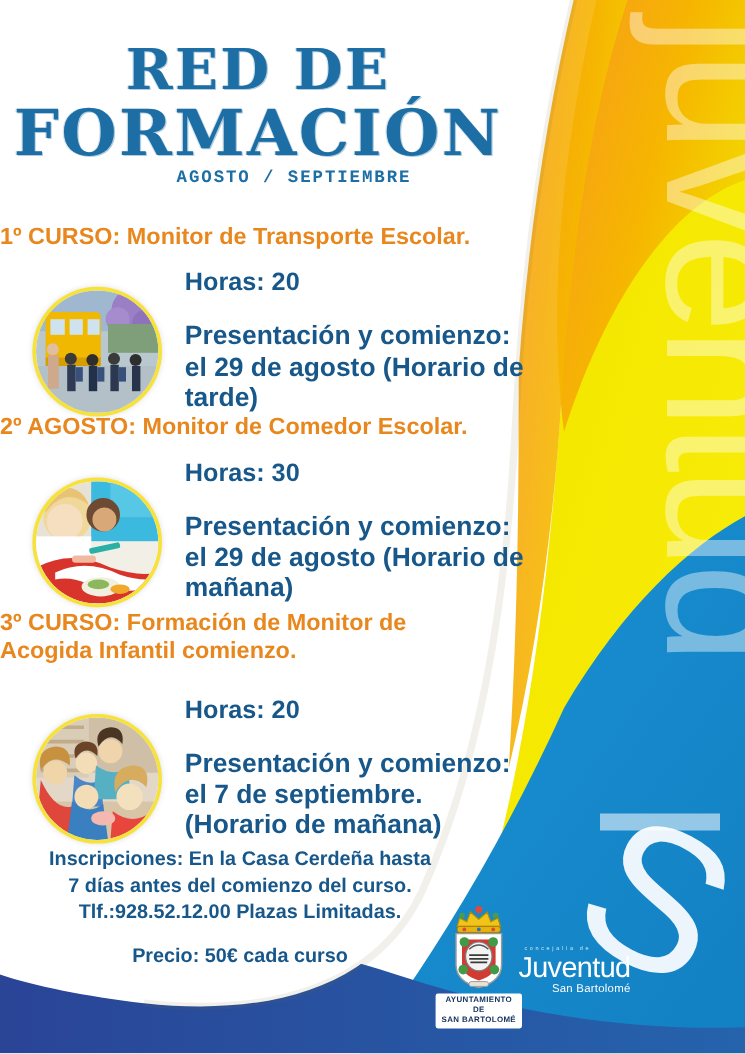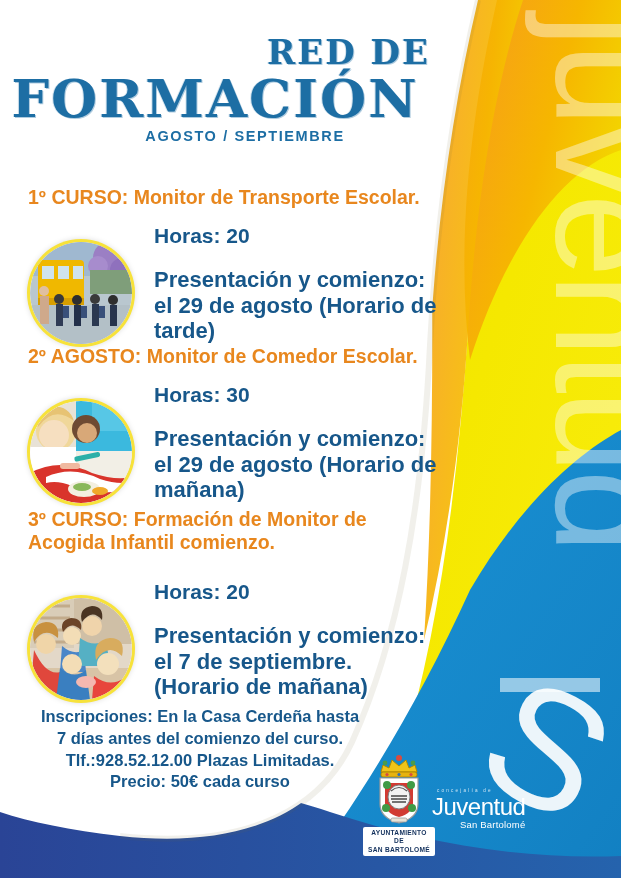--- a/index.html
+++ b/index.html
@@ -32,40 +32,39 @@
     text-align:center;
   }
   .title-line {
     font-family:"DejaVu Serif", serif;
     font-weight:bold;
     color:#1d6ea4;
     letter-spacing:2px;
     line-height:0.98;
     text-shadow:1px 1px 0 rgba(29,110,164,.35), -1px 0 0 rgba(29,110,164,.2);
   }
-  .title-l1 { font-size:34px;text-align:right; }
+  .title-l1 { font-size:47px; }
   .title-l2 { font-size:53px; margin-top:4px; }
   .title-sub {
-    font-family:Liberation Sans, sans-serif;
+    font-family:Liberation Mono, monospace;
     font-weight:bold;
     font-size:14.5px;
     letter-spacing:1.6px;
     color:#1d6ea4;
     margin-top:3px;
     margin-left:60px;
   }
 
   
   .course { position:absolute; left:0; width:500px; }
   .course-title {
     font-size:19.5px;
     font-weight:bold;
     color:#e8871e;
     line-height:1.18;
-    padding-left:28px;
   }
   .course-body {
     display:flex;
     align-items:flex-end;
     padding-left:30px;
     margin-top:7px;
   }
   .thumb {
     width:102px; height:102px;
     border-radius:50%;
@@ -98,21 +97,21 @@
     left:0; top:706px;
     width:400px;
     text-align:center;
     color:#17578a;
     font-size:16.5px;
     font-weight:bold;
     line-height:1.33;
   }
   .price {
     position:absolute;
-    left:0; top:772px;
+    left:0; top:788px;
     width:400px;
     text-align:center;
     color:#17578a;
     font-size:16.5px;
     font-weight:bold;
   }
 
   
   .ayto-logo {
     position:absolute;

